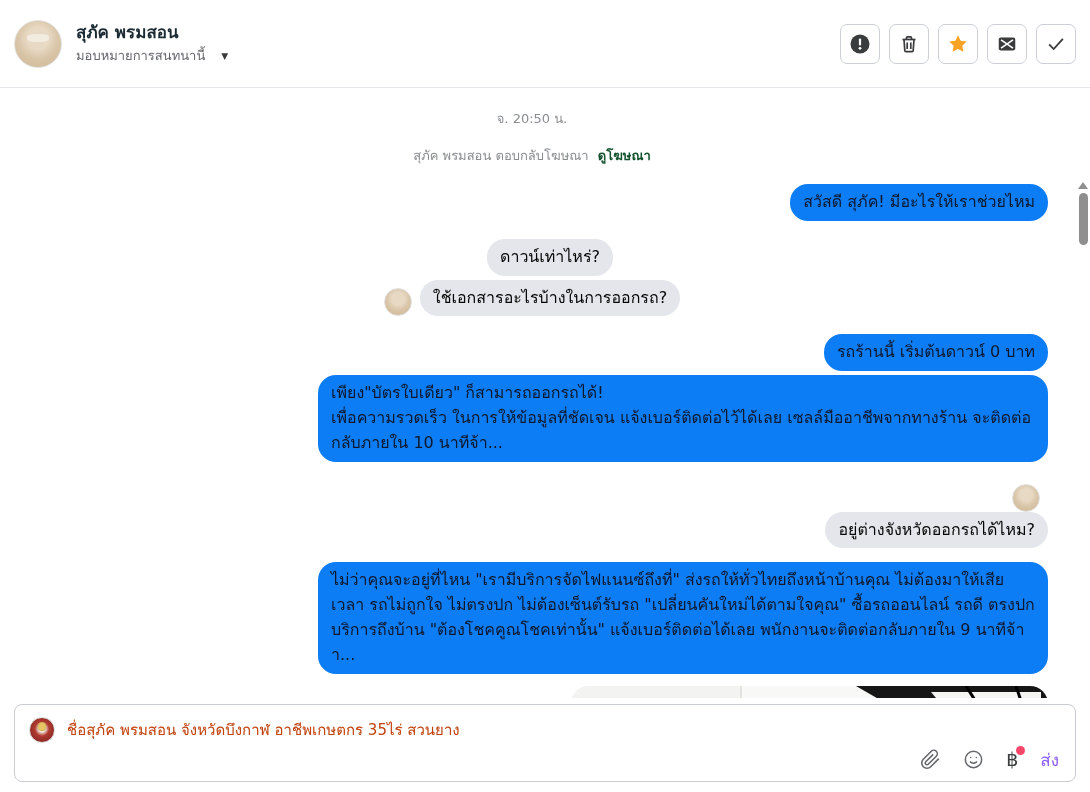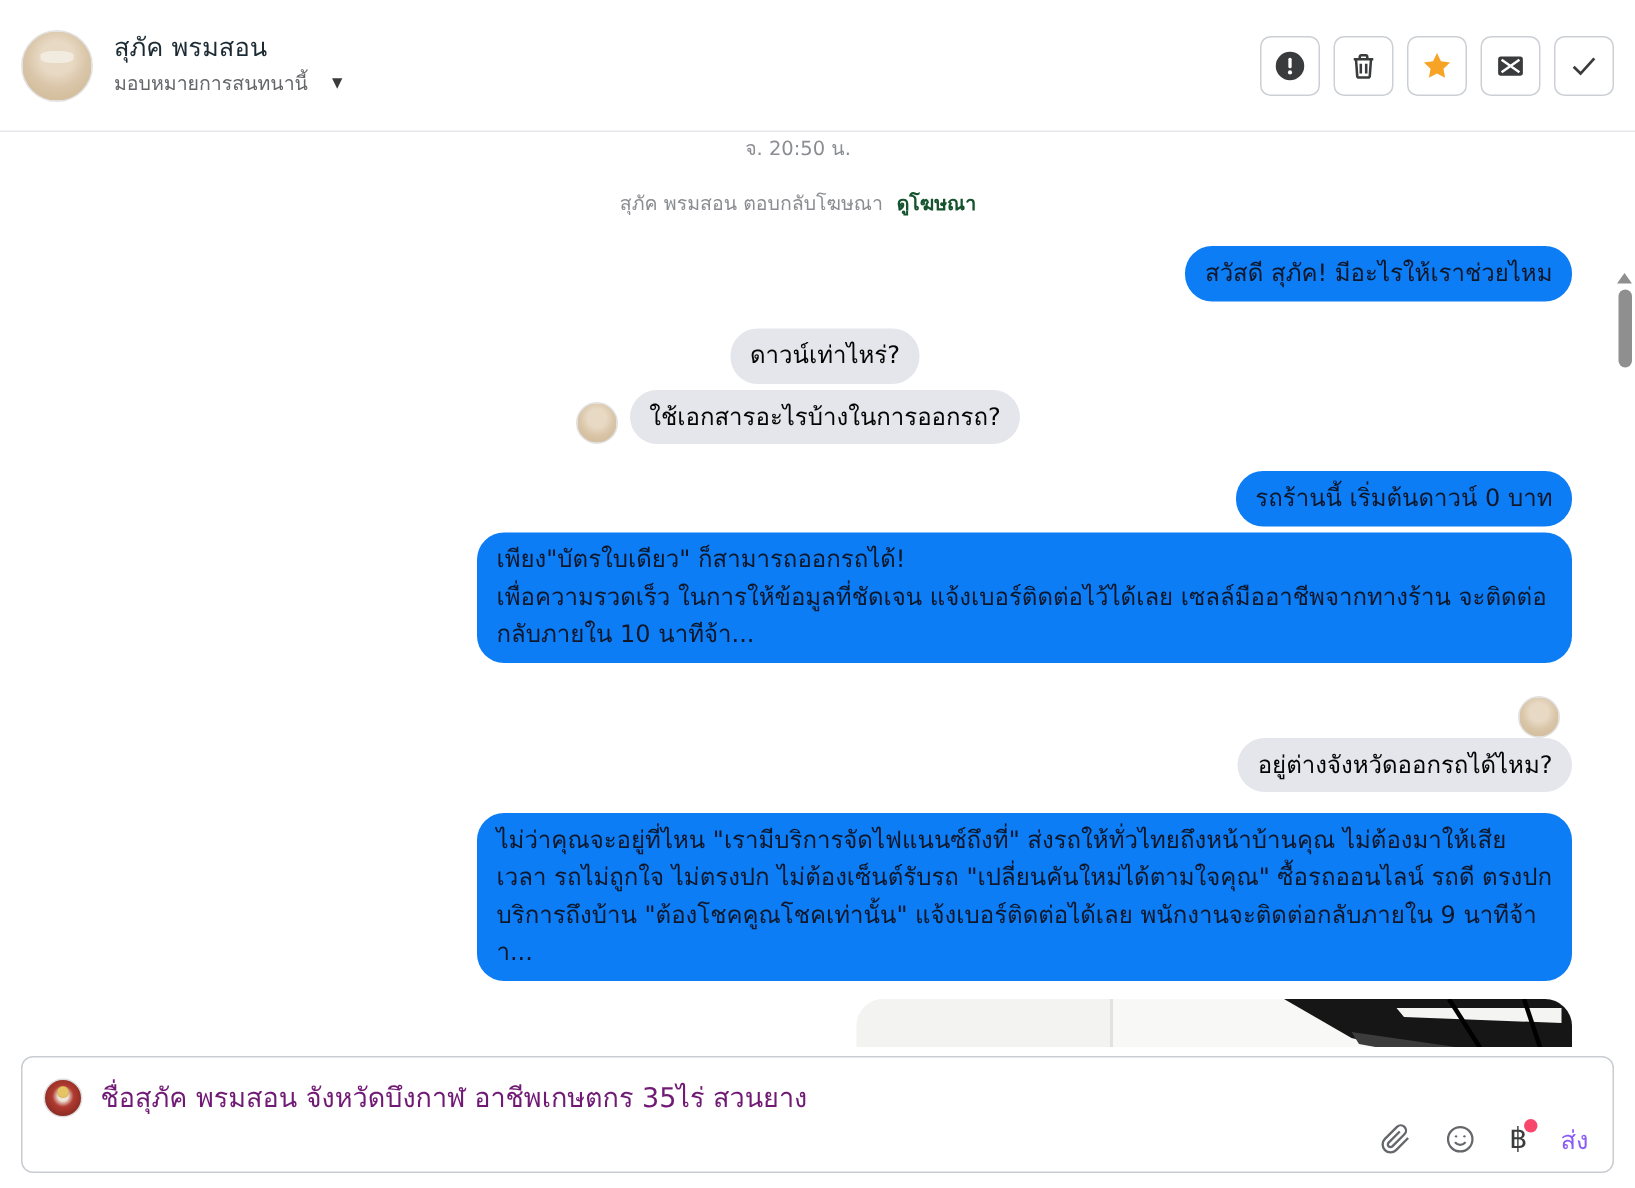--- a/index.html
+++ b/index.html
@@ -9,31 +9,31 @@
 
   
   .header { height:88px; flex:0 0 88px; display:flex; align-items:center; padding:0 14px;
     border-bottom:1px solid #e4e6ea; background:#fff; }
   .avatar-lg { width:48px; height:48px; border-radius:50%; flex:0 0 48px;
     background:radial-gradient(circle at 50% 38%, #e8d9c4 0 30%, #d9c5a8 55%, #cdb693 100%);
     border:1px solid #e3e3e3; position:relative; overflow:hidden; }
   .avatar-lg:before { content:""; position:absolute; left:26%; top:30%; width:48%; height:16%;
     background:#f2ece0; border-radius:40%; box-shadow:0 10px 0 -4px #c9b08a; }
   .head-meta { margin-left:14px; }
-  .head-name { font-size:17px; font-weight:normal; color:#1c2b33; line-height:1.3; }
+  .head-name { font-size:17px; font-weight:bold; color:#1c2b33; line-height:1.3; }
   .head-sub { font-size:13px; color:#65676b; display:flex; align-items:center; gap:16px; margin-top:2px; }
   .caret { font-size:9px; color:#3a3b3c; }
   .head-actions { margin-left:auto; display:flex; gap:9px; }
   .act-btn { width:40px; height:40px; border:1px solid #ccd0d5; border-radius:7px; background:#fff;
     display:flex; align-items:center; justify-content:center; cursor:pointer; }
 
   
   .chat { flex:1 1 auto; position:relative; overflow:hidden; background:#fff; padding:0 42px 0 16px; }
   .meta-line { text-align:center; font-size:13px; color:#8a8d91; }
-  .ts { }
+  .ts { margin-top:20px; }
   .ad-line { margin-top:16px; }
   .ad-link { color:#14532d; font-weight:bold; margin-left:5px; cursor:pointer;font-family:Liberation Serif, serif; }
   .row { display:flex; width:100%; align-items:flex-end; margin-top:4px; }
   .row.right { justify-content:flex-end; }
   .row.left  { justify-content:center; }
   .av-col { width:36px; flex:0 0 36px; display:flex; align-items:flex-end; }
   .avatar-sm { width:28px; height:28px; border-radius:50%;
     background:radial-gradient(circle at 50% 38%, #e8d9c4 0 30%, #d9c5a8 55%, #cdb693 100%);
     border:1px solid #e0e0e0; }
   .bubble { font-size:16px; line-height:1.55; padding:6px 13px; border-radius:18px;
@@ -52,21 +52,21 @@
 
   
   .composer-wrap { flex:0 0 92px; padding:6px 14px 10px; background:#fff; }
   .composer { position:relative; width:100%; height:78px; border:1px solid #c9ccd1; border-radius:8px; background:#fff; }
   .comp-top { display:flex; align-items:center; gap:12px; padding:12px 14px 0 14px; }
   .avatar-xs { width:26px; height:26px; border-radius:50%; flex:0 0 26px; position:relative;
     background:radial-gradient(circle at 50% 45%, #efe6da 0 18%, #b03a30 40%, #8c2b24 75%, #6e211c 100%);
     border:1px solid #ddd; }
   .avatar-xs:before { content:""; position:absolute; left:32%; top:18%; width:36%; height:36%;
     border-radius:50%; background:radial-gradient(circle,#e7c463 0 55%, #9a7b2d 100%); }
-  .comp-text { font-size:18px; color:#701a75; }
+  .comp-text { font-size:15px; color:#c2410c; }
   .comp-icons { position:absolute; right:16px; bottom:8px; display:flex; align-items:center; gap:22px; }
   .icon-btn { cursor:pointer; display:flex; align-items:center; justify-content:center; position:relative; }
   .baht { font-size:19px; color:#3a3b3c; font-weight:normal; line-height:1; }
   .dot { position:absolute; top:-4px; right:-7px; width:9px; height:9px; border-radius:50%; background:#f8476a; }
   .send { font-size:17px; color:#8b5cf6; cursor:pointer; }
   svg { display:block; }
 </style>
 </head>
 <body>
 

